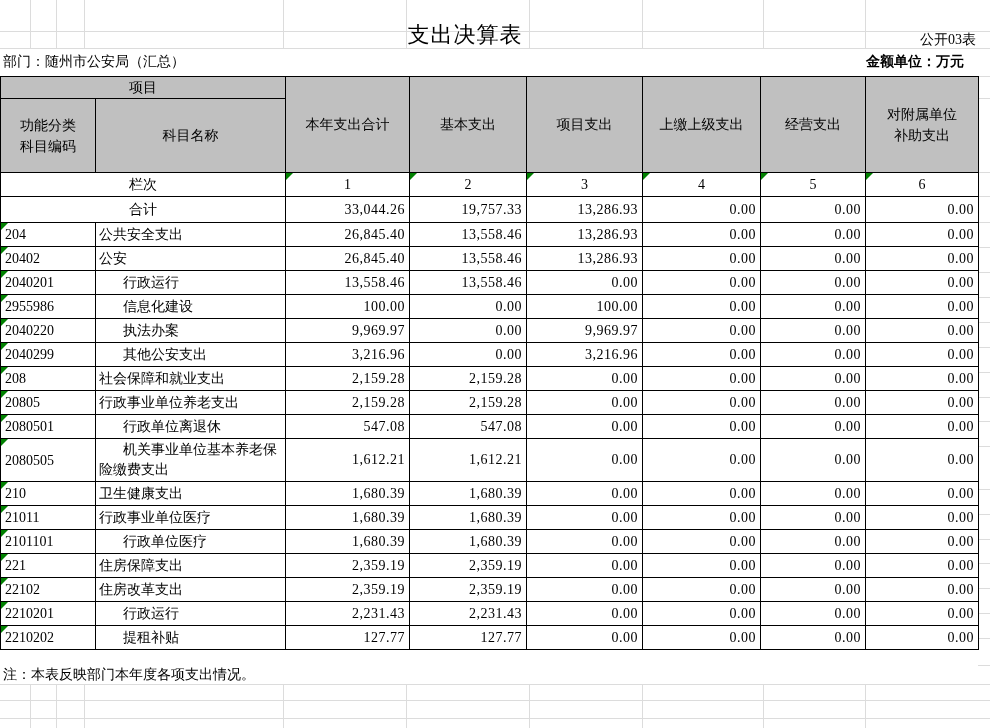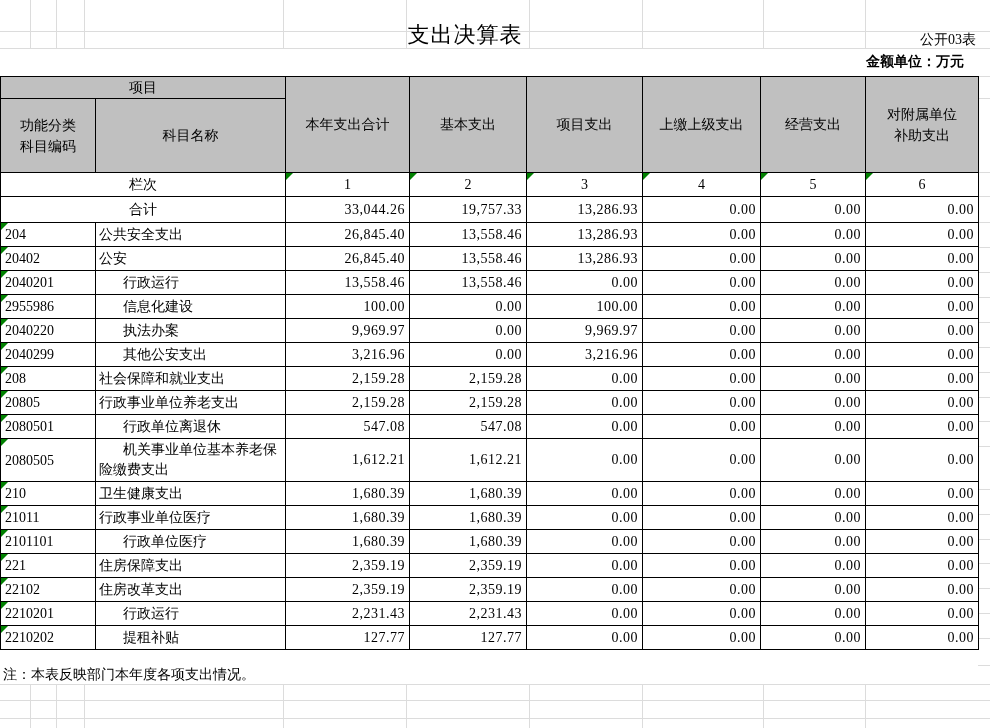--- a/index.html
+++ b/index.html
@@ -113,20 +113,21 @@
     <div class="gl h" style="top: 684px;"></div>
     <div class="gl h" style="top: 700px;"></div>
     <div class="gl h" style="top: 718px;"></div>
   </div>
 
 <div class="layer" id="title-row">支出决算表</div>
 
 <div class="layer" id="code-row">公开03表</div>
 
 <div class="layer" id="meta-row">
+  <span class="left">部门：随州市公安局（汇总）</span>
   <span class="right">金额单位：万元</span>
 </div>
 
 <table class="layer" id="main-table">
   <colgroup>
     <col style="width:95px">
       <col style="width:190px">
       <col style="width:124px">
       <col style="width:117px">
     <col style="width:116px">

